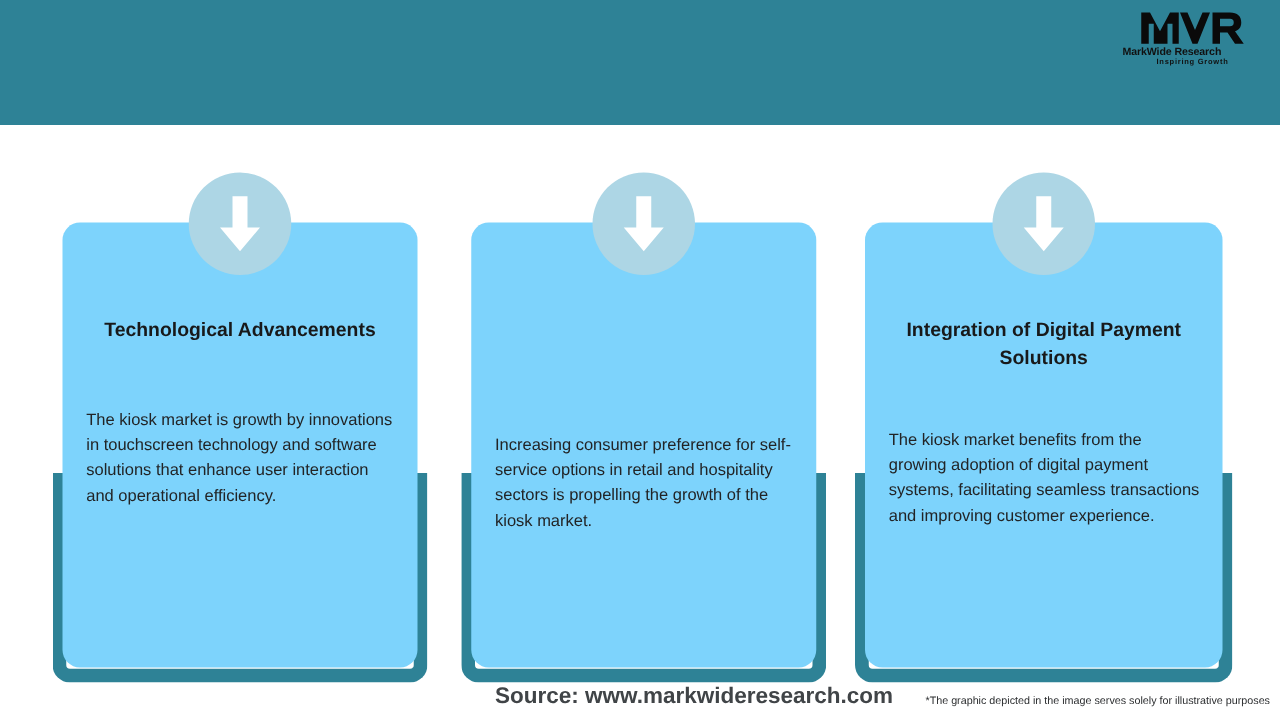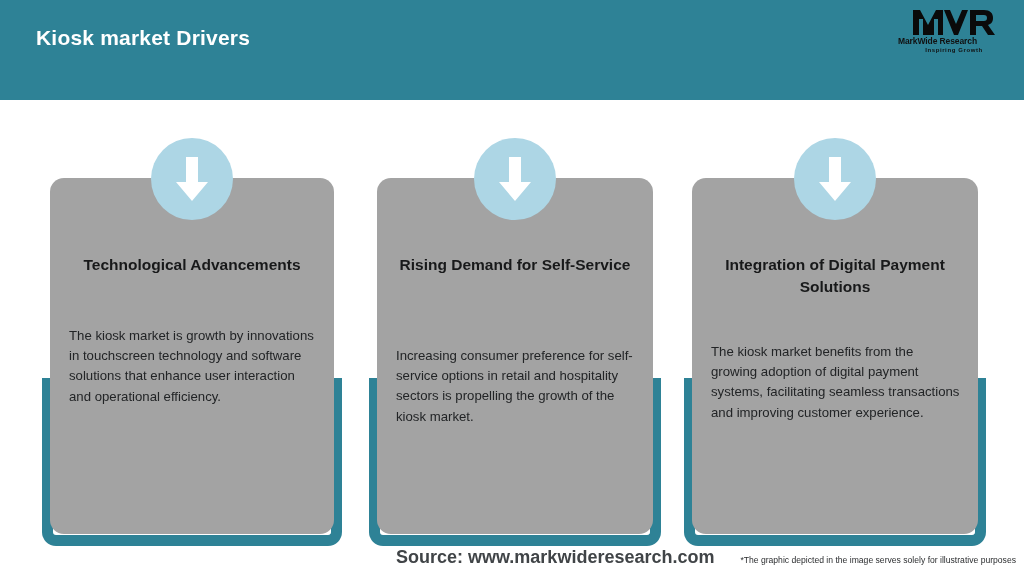--- a/index.html
+++ b/index.html
@@ -97,21 +97,21 @@
     border-radius: 0 0 14px 14px;
     box-sizing: border-box;
   }
 
   .card {
     position: absolute;
     left: 8px;
     right: 8px;
     top: 78px;
     bottom: 12px;
-    background: #a3a3a3;
+    background: #7dd3fc;
     border-radius: 14px;
     box-sizing: border-box;
     padding: 0 27px;
   }
 
   .icon-circle {
     position: absolute;
     top: 38px;
     left: 50%;
     transform: translateX(-50%);
@@ -173,21 +173,20 @@
     font-size: 8.6px;
     font-weight: normal;
     color: #2B2D2F;
     white-space: nowrap;
   }
 </style>
 </head>
 <body>
 
 <div class="header-band">
-  <div class="header-title">Kiosk market Drivers</div>
 
   <div class="logo">
     <svg class="logo-mark" width="86" height="28" viewBox="0 0 86 28" aria-hidden="true">
       <g fill="#0A0A0A">
         <path d="M2 27 L2 2 L9 2 L17 17 L17 27 L12 27 L12 11 L8 11 L8 27 Z"></path>
         <path d="M17 17 L25 2 L32 2 L32 27 L27 27 L27 11 L23 11 L23 27 L17 27 Z"></path>
         <path d="M33 2 L39 2 L45 16 L51 2 L57 2 L47 27 L43 27 Z"></path>
         <path d="M59 2 L73 2 C79 2 82 5 82 10 C82 14 80 16 77 17 L84 27 L77 27 L71 18 L65 18 L65 27 L59 27 Z M65 7 L65 13 L73 13 C75 13 76 12 76 10 C76 8 75 7 73 7 Z"></path>
       </g>
     </svg>
@@ -207,21 +206,20 @@
     <div class="icon-circle">
       <svg width="38" height="48" viewBox="0 0 38 48" aria-hidden="true">
         <path d="M13 2 L25 2 L25 27 L35 27 L19 46 L3 27 L13 27 Z" fill="#FFFFFF"></path>
       </svg>
     </div>
   </div>
 
   <div class="card-unit u2">
     <div class="bracket"></div>
     <div class="card">
-      <div class="card-title">Rising Demand for Self-Service</div>
       <div class="card-body">Increasing consumer preference for self-service options in retail and hospitality sectors is propelling the growth of the kiosk market.</div>
     </div>
     <div class="icon-circle">
       <svg width="38" height="48" viewBox="0 0 38 48" aria-hidden="true">
         <path d="M13 2 L25 2 L25 27 L35 27 L19 46 L3 27 L13 27 Z" fill="#FFFFFF"></path>
       </svg>
     </div>
   </div>
 
   <div class="card-unit u3">

